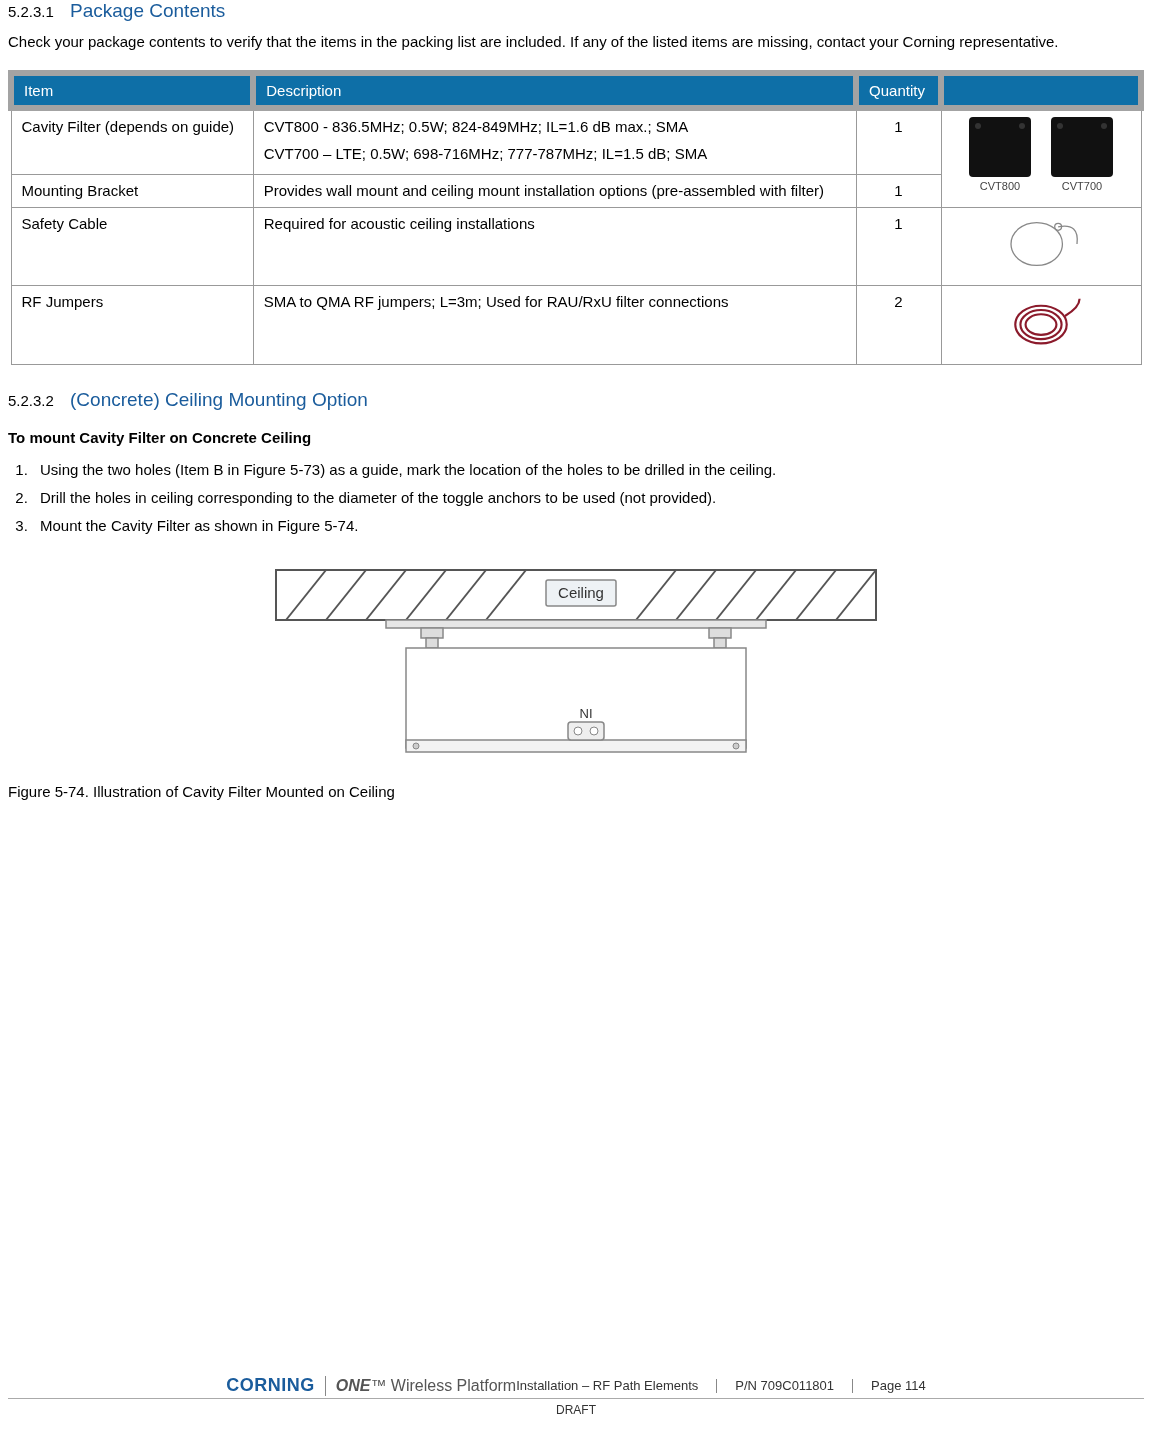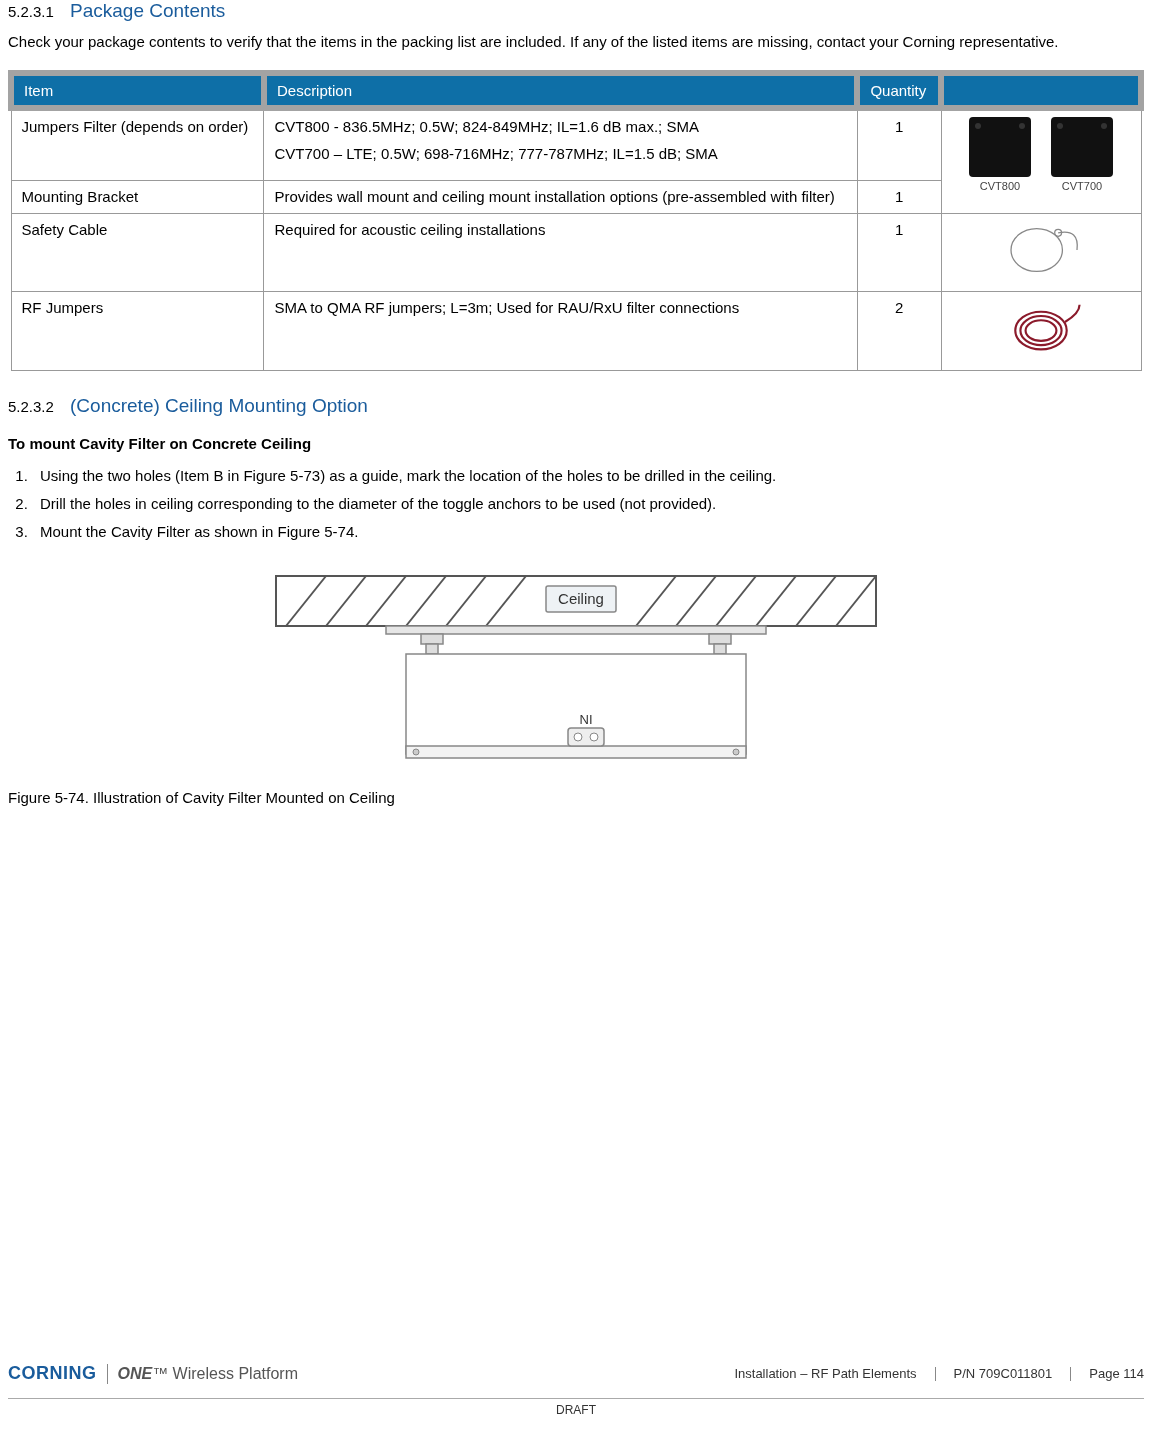--- a/index.html
+++ b/index.html
@@ -120,23 +120,23 @@
   .footer {
     position: absolute;
     bottom: 18px;
     left: 0;
     right: 0;
     padding: 0 8px;
   }
   .footer-bar {
     display: flex;
     align-items: center;
-    justify-content: space-between;
+    justify-content: center;
     border-bottom: 1px solid #aaa;
-    padding-bottom: 14px;
+    padding-bottom: 2px;
   }
   .footer-left {
     display: flex;
     align-items: center;
     gap: 10px;
     font-size: 16px;
     color: #555;
   }
   .corning-logo {
     font-weight: bold;
@@ -166,21 +166,21 @@
     margin: 0 6px;
   }
   .draft {
     text-align: center;
     font-size: 12px;
     color: #333;
     margin-top: 4px;
   }
 
   .desc-block { margin-bottom: 6px; }
-  .desc-block:last-child { margin-bottom: 10px; }
+  .desc-block:last-child { margin-bottom: 4px; }
 </style>
 </head>
 <body>
 
 <div class="section-header">
   <span class="section-num">5.2.3.1</span>
   <span class="section-title">Package Contents</span>
 </div>
 
 <p class="intro-text">Check your package contents to verify that the items in the packing list are included. If any of the listed items are missing, contact your Corning representative.</p>
@@ -189,21 +189,21 @@
   <thead>
     <tr>
       <th>Item</th>
       <th>Description</th>
       <th>Quantity</th>
       <th></th>
     </tr>
   </thead>
   <tbody>
     <tr>
-      <td>Jumpers Filter (depends on order)</td>
+      <td>Cavity Filter (depends on guide)</td>
       <td>
         <div class="desc-block">CVT800 - 836.5MHz; 0.5W; 824-849MHz; IL=1.6 dB max.; SMA</div>
         <div class="desc-block">CVT700 – LTE; 0.5W; 698-716MHz; 777-787MHz; IL=1.5 dB; SMA</div>
       </td>
       <td class="qty">1</td>
       <td class="img-cell" rowspan="2">
         <div class="product-img-wrap">
           <div class="device">
             <div class="device-box"></div>
             <span class="device-label">CVT800</span>

